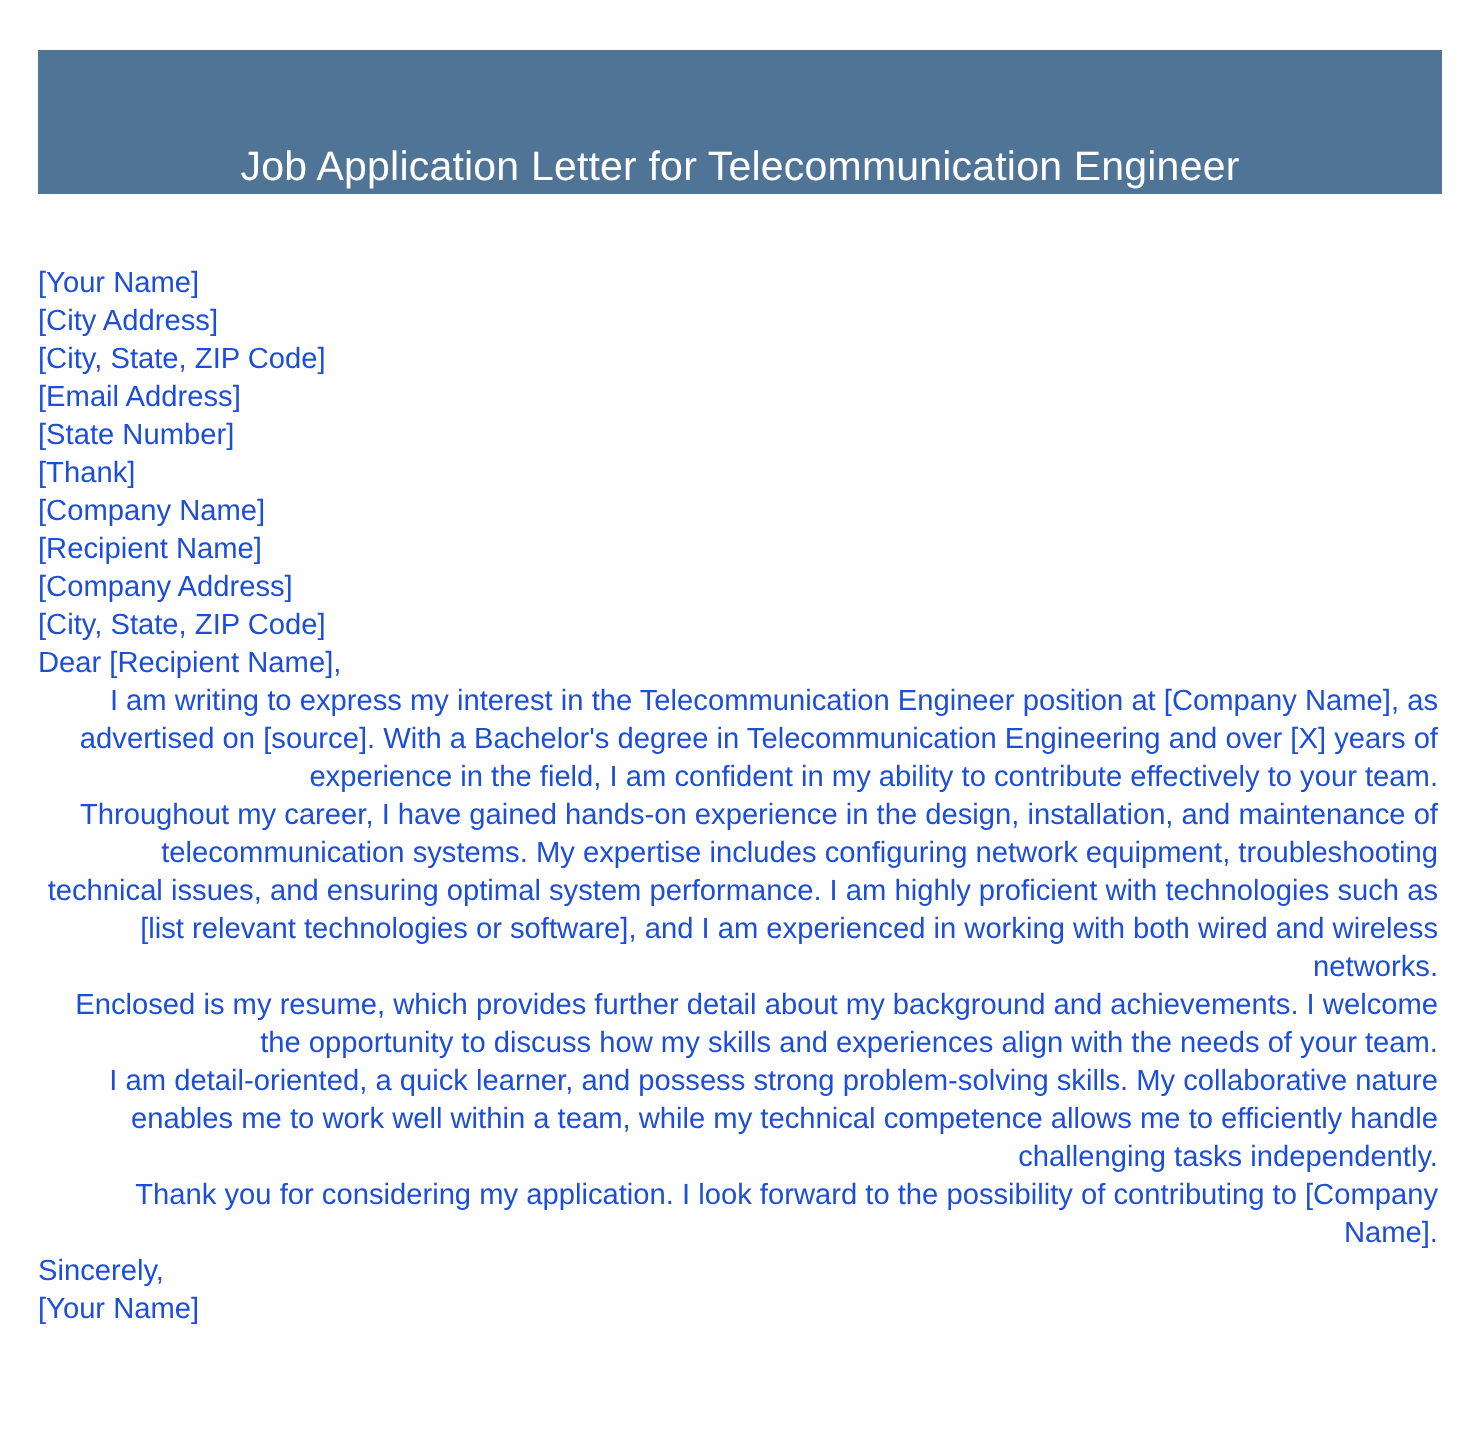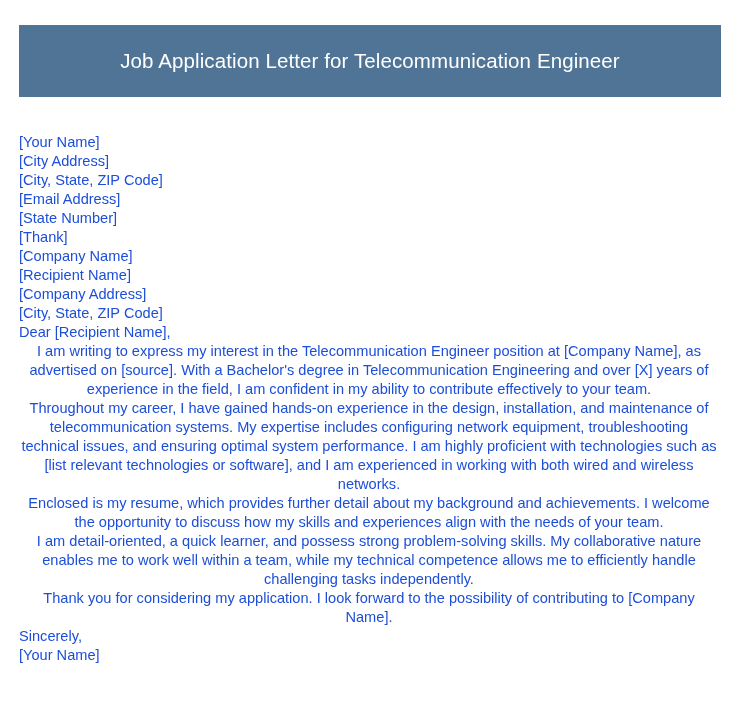--- a/index.html
+++ b/index.html
@@ -22,21 +22,21 @@
     box-sizing: border-box;
   }
   .header-banner {
     position: absolute;
     left: 19px;
     top: 25px;
     width: 702px;
     height: 72px;
     background: #4f7496;
     display: flex;
-    align-items: center;
+    align-items: flex-end;
     justify-content: center;
     box-sizing: border-box;
   }
   .header-title {
     color: #ffffff;
     font-size: 20.5px;
     font-weight: normal;
     letter-spacing: 0.1px;
     text-align: center;
     line-height: 1.2;
@@ -53,21 +53,21 @@
     font-family: "Liberation Sans", sans-serif;
   }
   .letter-line {
     margin: 0;
     padding: 0;
     white-space: pre-wrap;
   }
   .letter-para {
     margin: 0;
     padding: 0;
-    text-align: center;
+    text-align: right;
   }
 </style>
 </head>
 <body>
 
 <div class="page">
 
   <div class="header-banner">
     <div class="header-title">Job Application Letter for Telecommunication Engineer</div>
   </div>

